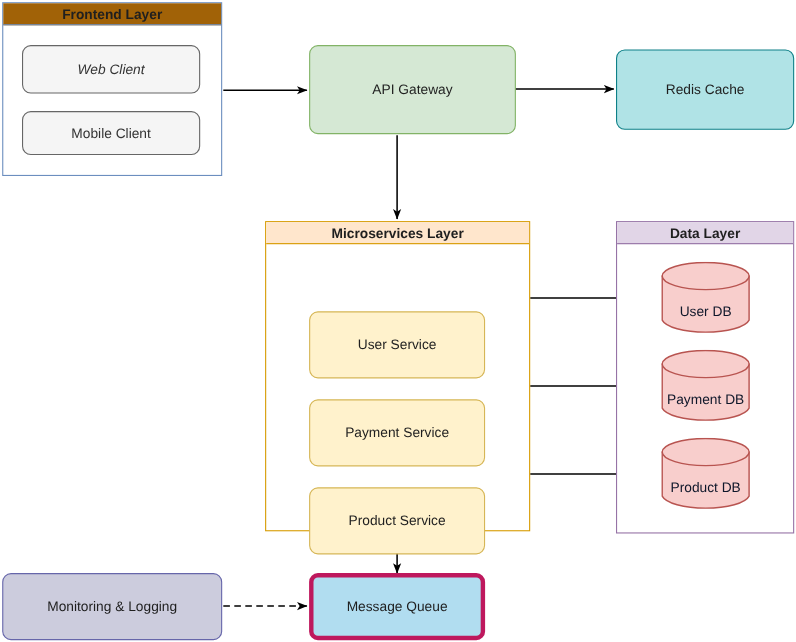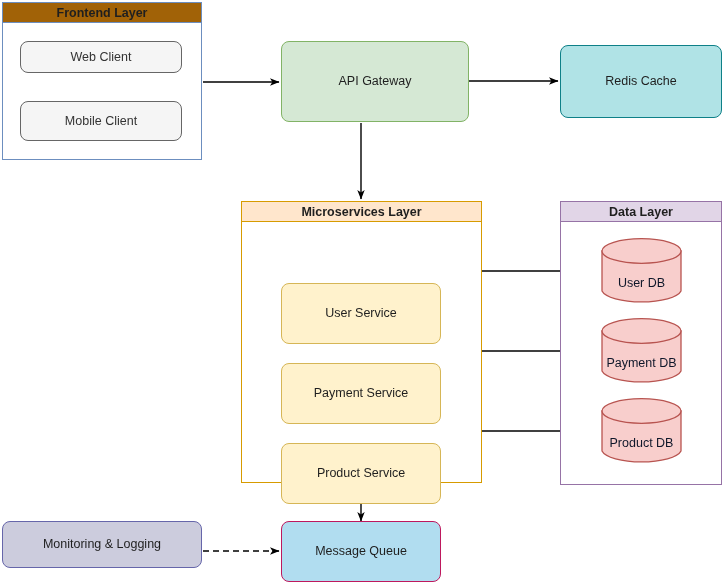--- a/index.html
+++ b/index.html
@@ -81,21 +81,21 @@
     border-radius: 8px;
   }
   .box-service {
     background: #fff2cc;
     border: 1px solid #d6b656;
     border-radius: 8px;
     margin-top: 42px;
   }
   .box-queue {
     background: #b1ddf0;
-    border: 1px solid #be185d;
+    border: 4px solid #be185d;
     border-radius: 8px;
   }
   .box-monitor {
     background: #ccccdd;
     border: 1px solid #6666aa;
     border-radius: 8px;
   }
 
   
   .db {
@@ -136,21 +136,21 @@
   <line x1="441" y1="431" x2="601" y2="431" stroke="#000000" stroke-width="1.4" marker-end="url(#arrowhead)"></line>
 
   <line x1="361" y1="484" x2="361" y2="521" stroke="#000000" stroke-width="1.4" marker-end="url(#arrowhead)"></line>
 
   <line x1="203" y1="551" x2="279" y2="551" stroke="#000000" stroke-width="1.4" stroke-dasharray="6,4" marker-end="url(#arrowhead)"></line>
 </svg>
 
 <div class="group grp-frontend">
   <div class="group-title">Frontend Layer</div>
 </div>
-<div class="node box-client" style="left:20px; top:41px; width:162px; height:32px;">
+<div class="node box-client" style="left:20px; top:41px; width:162px; height:44px;font-style:italic;">
   <span>Web Client</span>
 </div>
 <div class="node box-client" style="left:20px; top:101px; width:162px; height:40px;">
   <span>Mobile Client</span>
 </div>
 
 <div class="node box-gateway" style="left:281px; top:41px; width:188px; height:81px;">
   <span>API Gateway</span>
 </div>
 
@@ -192,18 +192,18 @@
 </div>
 
 <div class="db" style="left:601px; top:398px; width:81px; height:66px;">
   <svg width="81" height="66" viewBox="0 0 81 66">
     <path d="M1,13 L1,53 A40,13 0 0 0 80,53 L80,13 Z" fill="#f8cecc" stroke="#b85450" stroke-width="1.3"></path>
     <ellipse cx="40.5" cy="13" rx="39.5" ry="12.3" fill="#f8cecc" stroke="#b85450" stroke-width="1.3"></ellipse>
   </svg>
   <div class="db-label">Product DB</div>
 </div>
 
-<div class="node box-monitor" style="left:2px; top:521px; width:200px; height:47px;">
+<div class="node box-monitor" style="left:2px; top:521px; width:200px; height:61px;">
   <span>Monitoring &amp; Logging</span>
 </div>
 <div class="node box-queue" style="left:281px; top:521px; width:160px; height:61px;">
   <span>Message Queue</span>
 </div>
 
 </body></html>

